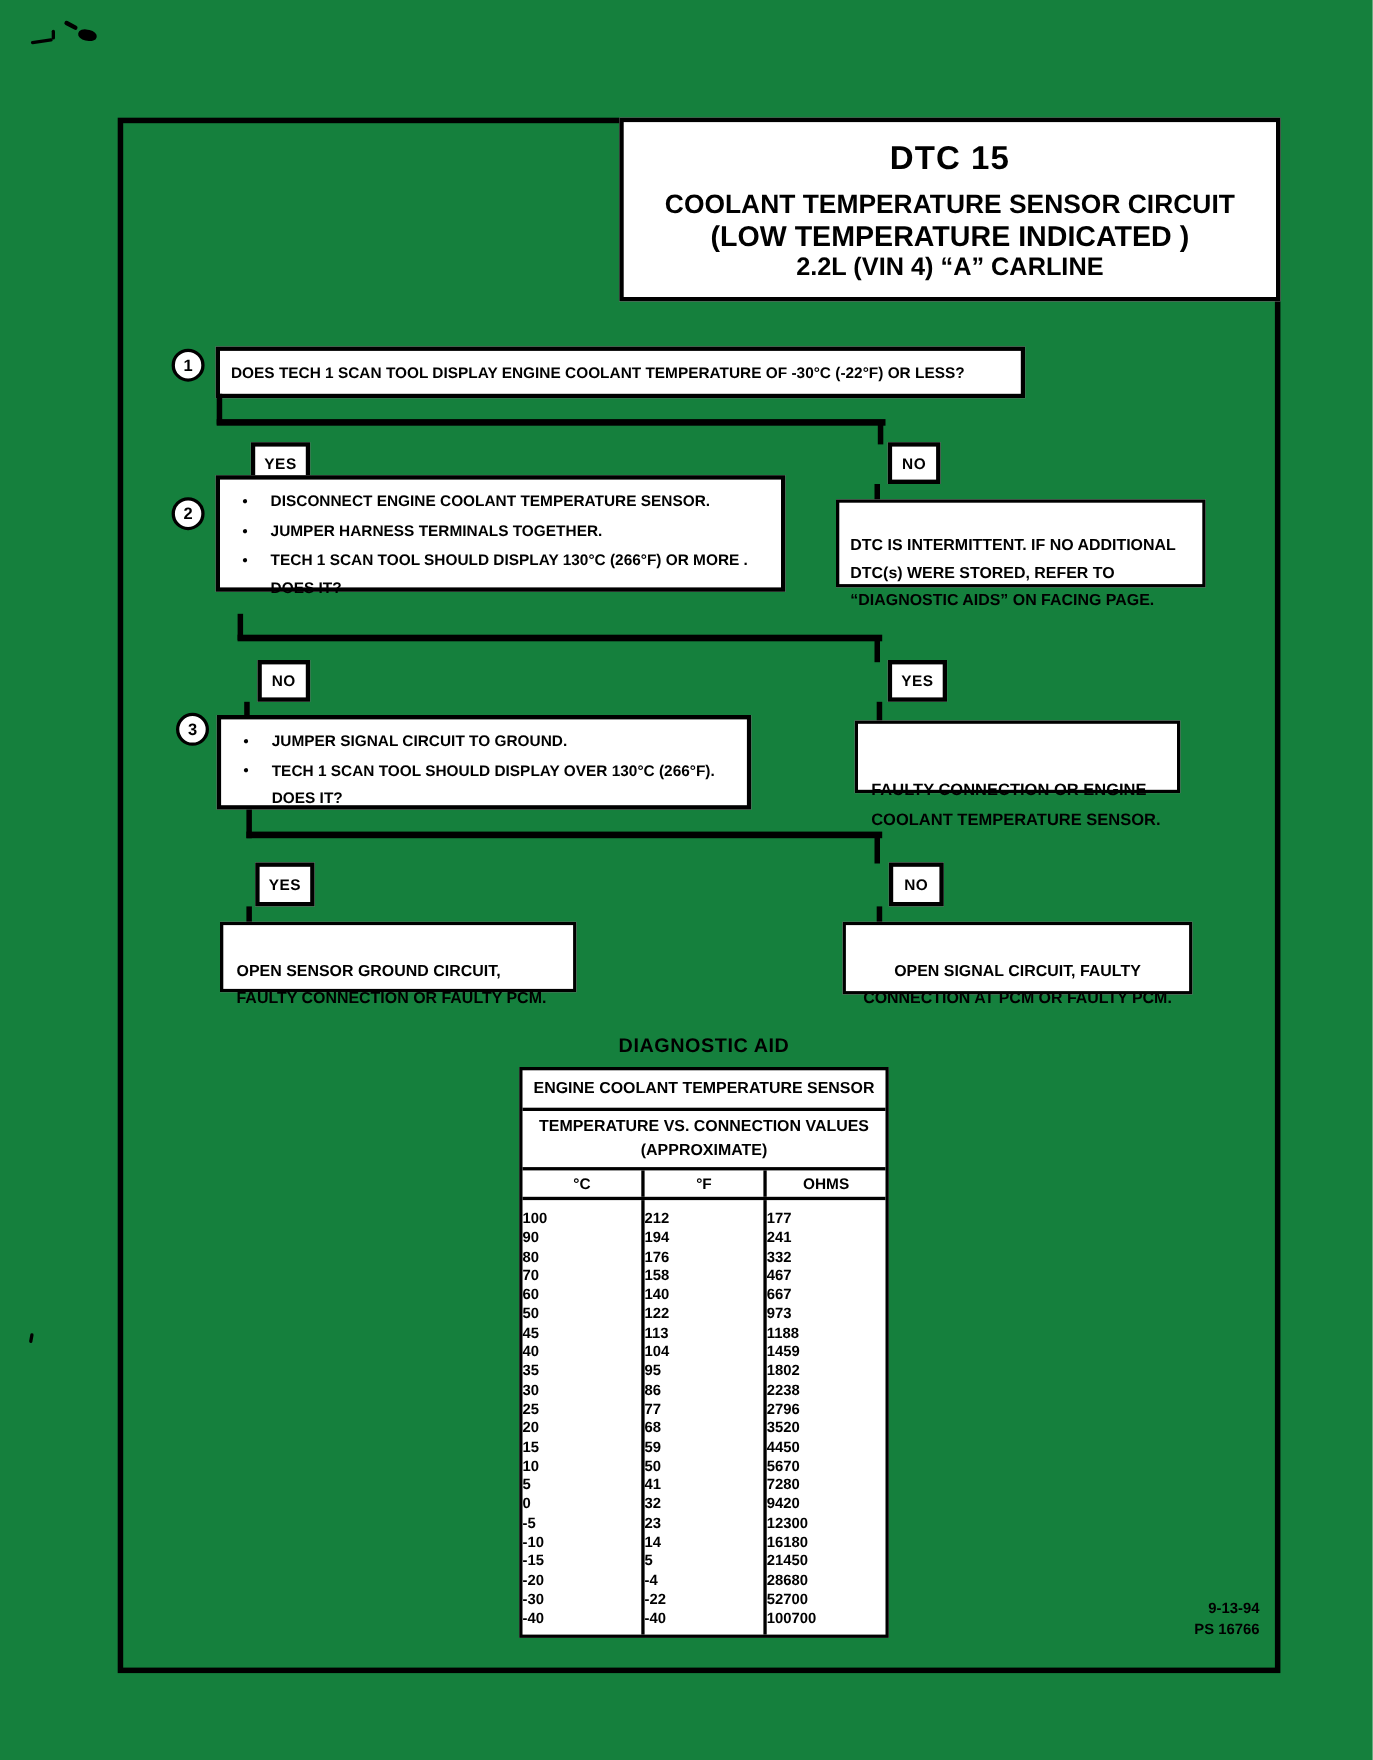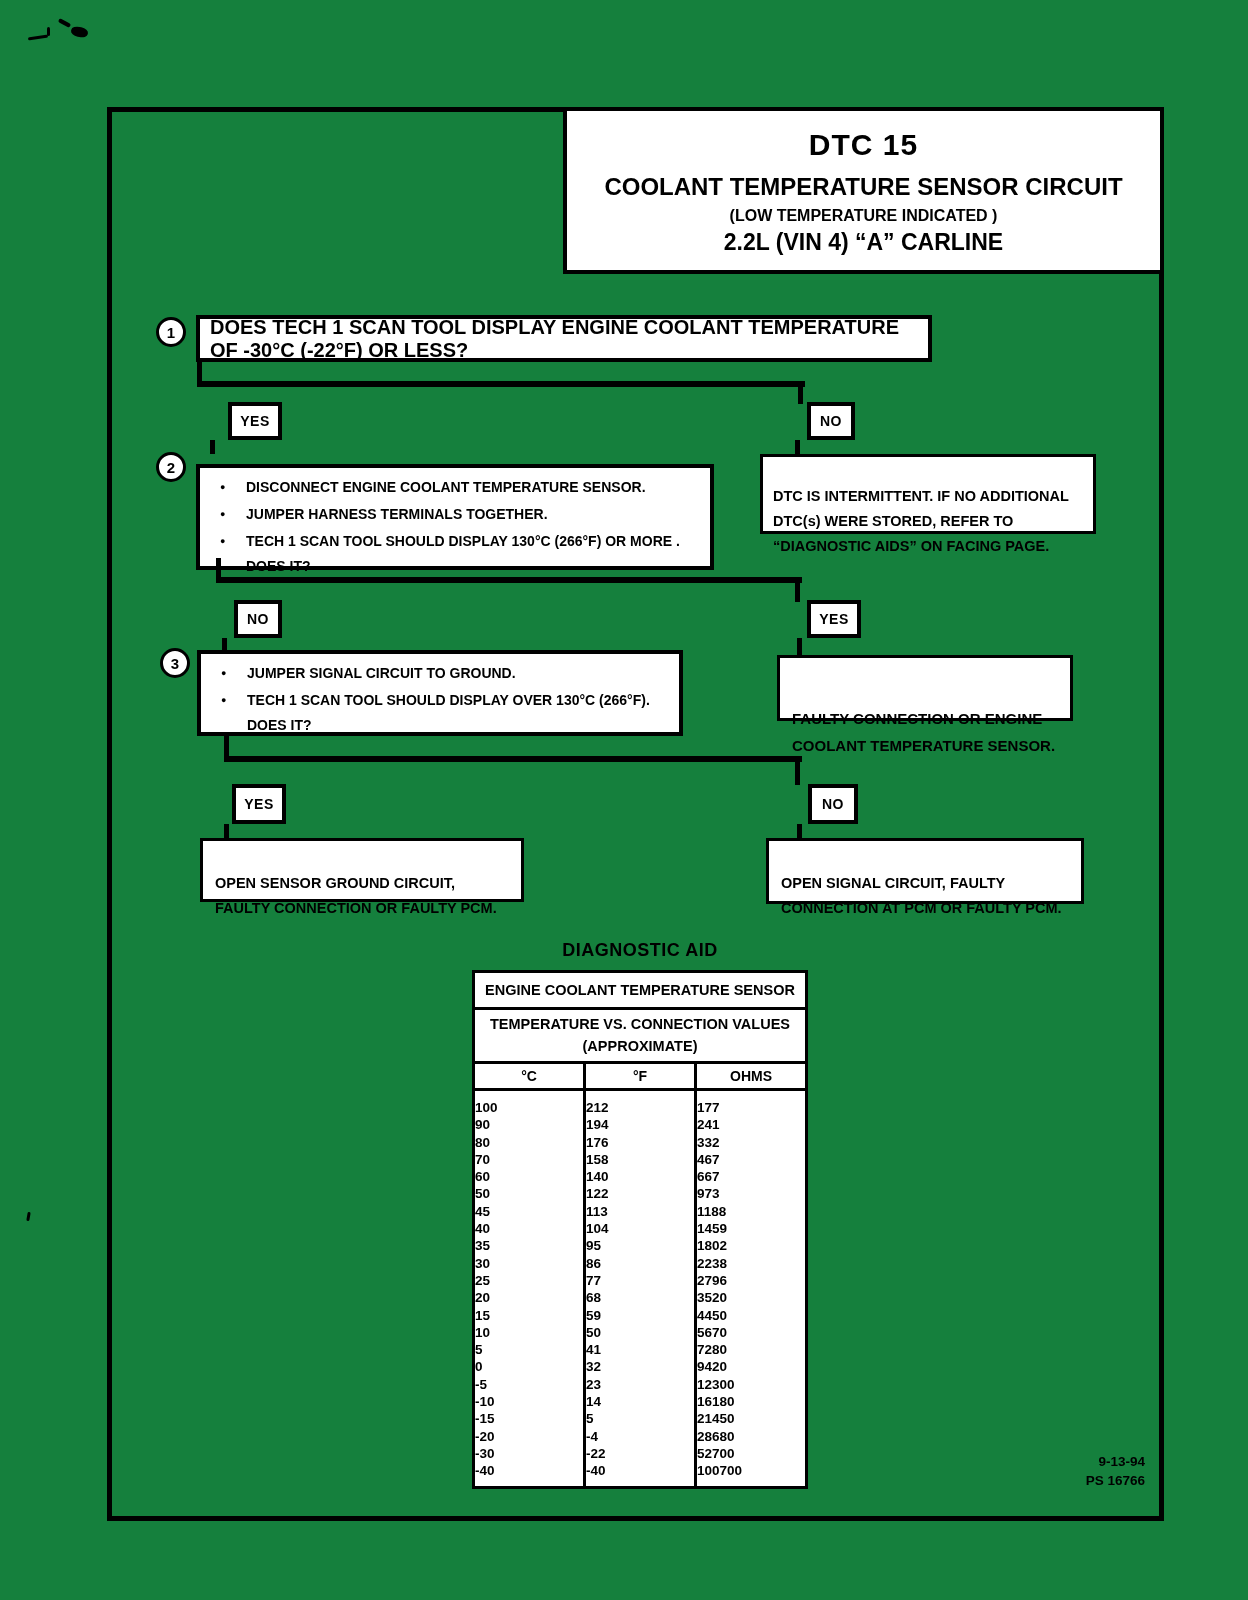--- a/index.html
+++ b/index.html
@@ -42,42 +42,42 @@
   <div class="penmark" style="left:47px;top:27px;width:3px;height:9px;"></div>
   <div class="penmark" style="left:58px;top:21px;width:13px;height:4px;transform:rotate(28deg);"></div>
   <div class="penmark" style="left:71px;top:27px;width:17px;height:10px;border-radius:45%;transform:rotate(12deg);"></div>
   <div class="penmark" style="left:27px;top:1212px;width:3px;height:9px;transform:rotate(10deg);"></div>
 
   <div class="abs" style="left:107px;top:107px;width:1057px;height:1414px;border:5px solid #000;"></div>
 
   <div class="abs bx" style="left:563px;top:107px;width:601px;height:167px;display:flex;flex-direction:column;align-items:center;justify-content:flex-start;padding-top:16px;">
     <div class="b" style="font-size:30px;line-height:36px;letter-spacing:1px;">DTC 15</div>
     <div class="b" style="font-size:24px;line-height:32px;margin-top:8px;">COOLANT TEMPERATURE SENSOR CIRCUIT</div>
-    <div class="b" style="font-size:16px;line-height:25px;">(LOW TEMPERATURE INDICATED )</div>
+    <div class="b" style="font-size:26px;line-height:25px;">(LOW TEMPERATURE INDICATED )</div>
     <div class="b" style="font-size:23px;line-height:29px;">2.2L (VIN 4)  “A”  CARLINE</div>
   </div>
 
   <div class="circ abs" style="left:156px;top:317px;">1</div>
-  <div class="abs bx lft b" style="left:196px;top:315px;width:736px;height:47px;padding-left:10px;font-size:20px;">
+  <div class="abs bx lft b" style="left:196px;top:315px;width:736px;height:47px;padding-left:10px;font-size:14px;">
     <span>DOES TECH 1 SCAN TOOL DISPLAY ENGINE COOLANT TEMPERATURE OF -30°C  (-22°F) OR LESS?</span>
   </div>
 
   <div class="abs ink" style="left:197px;top:358px;width:5px;height:28px;"></div>
   <div class="abs ink" style="left:197px;top:381px;width:608px;height:6px;"></div>
   <div class="abs ink" style="left:798px;top:386px;width:5px;height:18px;"></div>
   <div class="abs bx ctr ansbox" style="left:197px;top:402px;width:54px;height:38px;">
     <span>YES</span>
   </div>
   <div class="abs bx ctr ansbox" style="left:776px;top:402px;width:48px;height:38px;">
     <span>NO</span>
   </div>
 
   <div class="abs ink" style="left:210px;top:440px;width:5px;height:14px;"></div>
   <div class="circ abs" style="left:156px;top:452px;">2</div>
-  <div class="abs bx" style="left:196px;top:464px;width:518px;height:106px;padding:7px 8px 4px 16px;">
+  <div class="abs bx" style="left:196px;top:432px;width:518px;height:106px;padding:7px 8px 4px 16px;">
     <div class="bull-item">
         <span class="dot"></span>
         <span class="bull-text">DISCONNECT ENGINE COOLANT TEMPERATURE SENSOR.</span>
       </div>
     <div class="bull-item">
         <span class="dot"></span>
         <span class="bull-text">JUMPER HARNESS TERMINALS TOGETHER.</span>
       </div>
     <div class="bull-item">
         <span class="dot"></span>
@@ -132,21 +132,21 @@
   <div class="abs bx ctr ansbox" style="left:777px;top:784px;width:50px;height:40px;">
     <span>NO</span>
   </div>
 
   <div class="abs ink" style="left:224px;top:824px;width:5px;height:16px;"></div>
   <div class="abs ink" style="left:797px;top:824px;width:5px;height:16px;"></div>
   <div class="abs bx3 b pre" style="left:200px;top:838px;width:324px;height:64px;padding:5px 12px;font-size:14.5px;line-height:25px;">
     <span>OPEN SENSOR GROUND CIRCUIT,
 FAULTY CONNECTION OR FAULTY PCM.</span>
   </div>
-  <div class="abs bx3 b pre" style="left:766px;top:838px;width:318px;height:66px;padding:5px 12px;font-size:14.5px;line-height:25px;">
+  <div class="abs bx3 b pre" style="left:766px;top:838px;width:318px;height:66px;padding:5px 12px;font-size:14.5px;line-height:25px;text-align:center;">
     <span>OPEN SIGNAL CIRCUIT, FAULTY
 CONNECTION AT PCM OR FAULTY PCM.</span>
   </div>
 
   <div class="abs b" style="left:472px;top:940px;width:336px;text-align:center;font-size:18px;letter-spacing:.5px;">DIAGNOSTIC AID</div>
 
   <div class="abs aid-table" style="left:472px;top:970px;width:336px;">
     <div class="tsec" style="font-size:14.5px;line-height:34px;">ENGINE COOLANT TEMPERATURE SENSOR</div>
     <div class="tsec pre" style="font-size:14.5px;line-height:22px;padding:3px 0 4px;">TEMPERATURE VS. CONNECTION VALUES
 (APPROXIMATE)</div>

